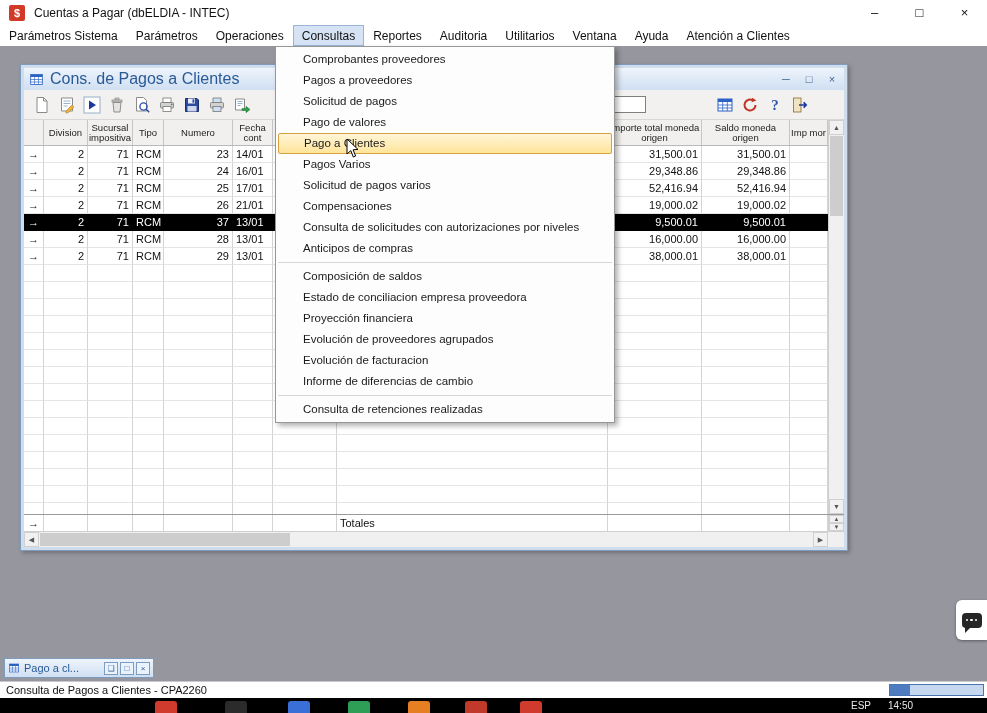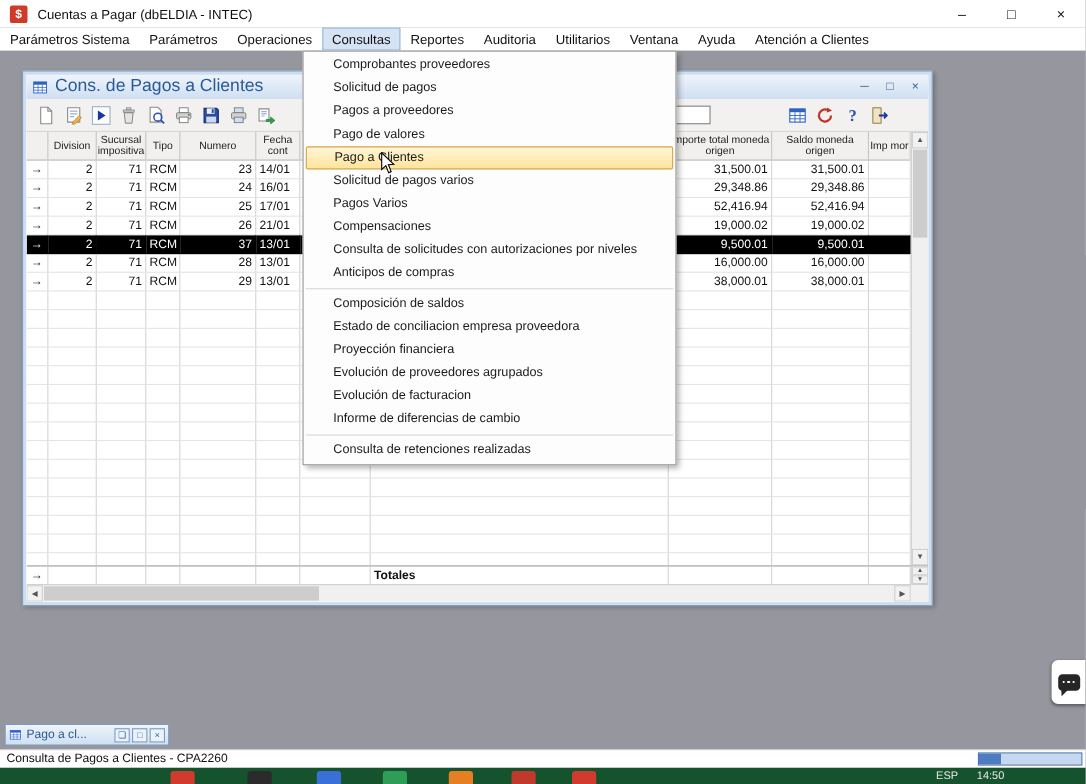--- a/index.html
+++ b/index.html
@@ -60,21 +60,21 @@
   .menu-sep{height:1px;background:#d6d6d6;margin:3px 2px;}
   
   .minbar{position:absolute;left:4px;top:612px;width:150px;height:20px;background:linear-gradient(#eef4fb,#cfdff2);border:1px solid #7e9cbe;display:flex;align-items:center;padding:0 3px;}
   .minbar .title-icon{width:12px;height:12px;margin-right:4px;}
   .min-title{font-size:11px;color:#2a5a96;flex:1;overflow:hidden;white-space:nowrap;}
   .min-btn{width:14px;height:13px;border:1px solid #7e9cbe;background:#eaf2fb;margin-left:2px;display:flex;align-items:center;justify-content:center;font-size:8px;color:#2a5a96;flex:none;}
   
   .statusbar{position:absolute;left:0;top:681px;width:987px;height:17px;background:#fff;border-top:1px solid #c9c9c9;display:flex;align-items:center;font-size:11px;color:#111;padding:0 6px;z-index:10;}
   .sb-panel{position:absolute;right:3px;top:2px;width:95px;height:12px;border:1px solid #4a74b0;background:linear-gradient(90deg,#4f7cc0 0,#4f7cc0 20px,#c6d8ef 20px);}
   
-  .taskbar{position:absolute;left:0;top:698px;width:987px;height:15px;background:#14532d;z-index:20;overflow:hidden;}
+  .taskbar{position:absolute;left:0;top:698px;width:987px;height:15px;background:#000000;z-index:20;overflow:hidden;}
   .tk-icon{position:absolute;top:3px;width:22px;height:20px;border-radius:3px;}
   .tk-text{position:absolute;top:2px;color:#e8e8e8;font-size:10px;}
   
   .chat{position:absolute;left:956px;top:600px;width:31px;height:40px;background:#fff;border-radius:6px 0 0 6px;box-shadow:0 1px 3px rgba(0,0,0,.4);display:flex;align-items:center;justify-content:center;z-index:30;}
   .chat-bubble{width:20px;height:15px;background:#262626;border-radius:4px;position:relative;}
   .chat-bubble:after{content:"";position:absolute;left:3px;bottom:-5px;border:4px solid transparent;border-top-color:#262626;border-left-color:#262626;}
   .chat-dots{position:absolute;left:0;right:0;top:6px;display:flex;justify-content:center;gap:2px;}
   .chat-dots span{width:2.5px;height:2.5px;background:#fff;border-radius:50%;}
   .cursor{position:absolute;left:346px;top:138px;z-index:60;}
 </style>
@@ -533,21 +533,21 @@
         </div>
         <div class="totals-row">
           <div class="totals-cells">
               <div class="g-cell" style="width: 20px; text-align: center; font-weight: bold;">→</div>
               <div class="g-cell" style="width: 44px; text-align: left;"></div>
               <div class="g-cell" style="width: 45px; text-align: left;"></div>
               <div class="g-cell" style="width: 31px; text-align: left;"></div>
               <div class="g-cell" style="width: 69px; text-align: left;"></div>
               <div class="g-cell" style="width: 40px; text-align: left;"></div>
               <div class="g-cell" style="width: 64px; text-align: left;"></div>
-              <div class="g-cell" style="width: 271px; text-align: left; font-weight: bold;">Totales</div>
+              <div class="g-cell" style="width: 271px; text-align: left;">Totales</div>
               <div class="g-cell" style="width: 94px; text-align: left;"></div>
               <div class="g-cell" style="width: 88px; text-align: left;"></div>
               <div class="g-cell" style="width: 38px; text-align: left;"></div>
             </div>
           <div class="spin">
               <div>▲</div>
               <div>▼</div>
             </div>
         </div>
         <div class="hscroll">
@@ -571,26 +571,26 @@
       </span>
     <span class="min-title">Pago a cl...</span>
     <span class="min-btn">❏</span>
     <span class="min-btn">□</span>
     <span class="min-btn">×</span>
   </div>
 </div>
 
 <div class="dropdown">
     <div class="dd-item">Comprobantes proveedores</div>
+    <div class="dd-item">Pagos a proveedores</div>
     <div class="dd-item">Solicitud de pagos</div>
-    <div class="dd-item">Pagos a proveedores</div>
     <div class="dd-item">Pago de valores</div>
     <div class="dd-item hl">Pago a Clientes</div>
+    <div class="dd-item">Pagos Varios</div>
     <div class="dd-item">Solicitud de pagos varios</div>
-    <div class="dd-item">Pagos Varios</div>
     <div class="dd-item">Compensaciones</div>
     <div class="dd-item">Consulta de solicitudes con autorizaciones por niveles</div>
     <div class="dd-item">Anticipos de compras</div>
     <div class="menu-sep"></div>
     <div class="dd-item">Composición de saldos</div>
     <div class="dd-item">Estado de conciliacion empresa proveedora</div>
     <div class="dd-item">Proyección financiera</div>
     <div class="dd-item">Evolución de proveedores agrupados</div>
     <div class="dd-item">Evolución de facturacion</div>
     <div class="dd-item">Informe de diferencias de cambio</div>

